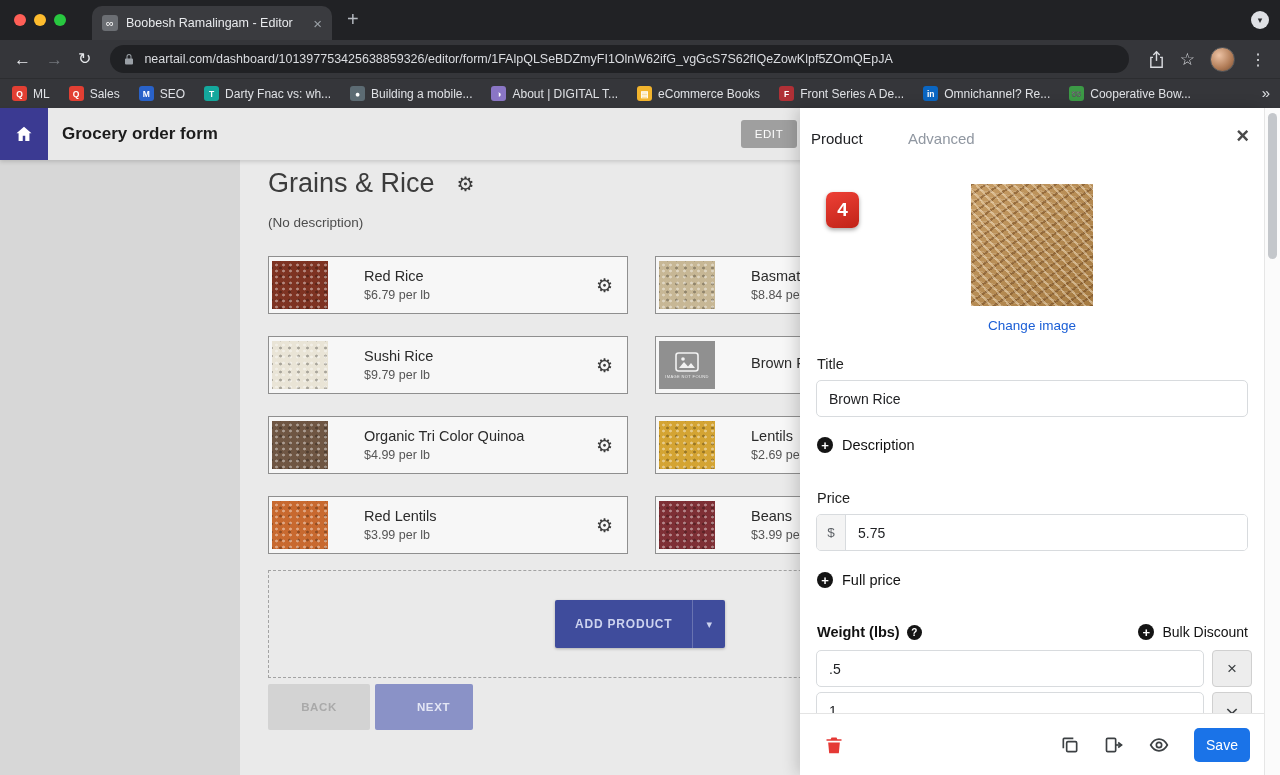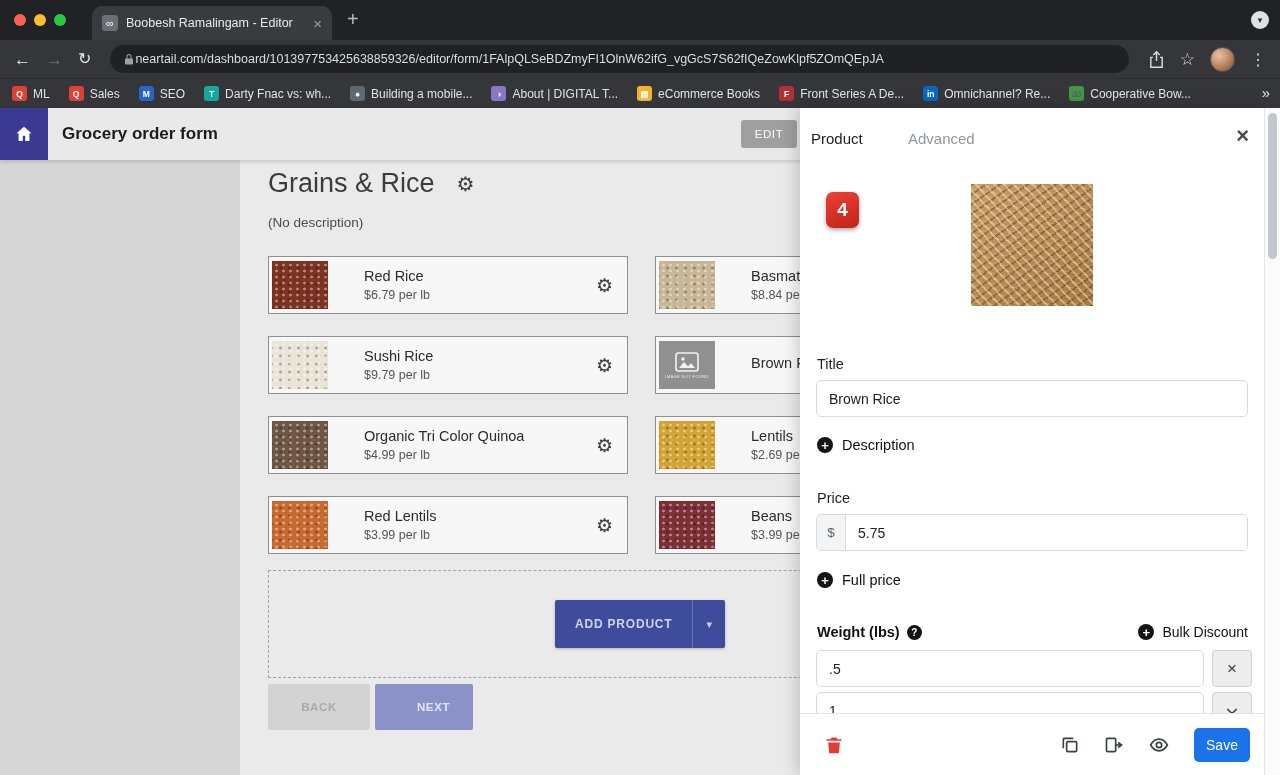--- a/index.html
+++ b/index.html
@@ -22,21 +22,21 @@
   .tabsearch { position:absolute; right:11px; top:11px; width:18px; height:18px; border-radius:50%;
     background:#dfe1e5; color:#2b2c2f; font-size:9px; display:flex; align-items:center; justify-content:center; }
 
   .toolbar { position:absolute; top:40px; left:0; right:0; height:38px; background:#35363a;
     display:flex; align-items:center; padding:0 14px; gap:15px; }
   .nav-glyph { font-size:17px; line-height:1; }
   .nav-back { color:#e8eaed; }
   .nav-fwd { color:#72767b; }
   .nav-reload { color:#e8eaed; font-size:16px; }
   .urlbar { flex:1; height:28px; background:#202124; border-radius:14px; display:flex;
-    align-items:center; padding:0 13px; margin:0 4px; overflow:hidden; }
+    align-items:center; padding:0 13px; gap:9px; margin:0 4px; overflow:hidden; }
   .url-text { color:#dadce0; font-size:12.5px; white-space:nowrap; overflow:hidden; }
   .avatar { width:25px; height:25px; border-radius:50%; flex-shrink:0;
     background:radial-gradient(circle at 35% 32%, #ecc2a4, #b07b56 60%, #6e4a33); border:1px solid #55585c; }
   .tb-icon { display:flex; align-items:center; }
   .star-icon { color:#dadce0; font-size:17px; }
   .menu-icon { color:#dadce0; font-size:16px; letter-spacing:0; }
 
   .bookmarks { position:absolute; top:78px; left:0; right:0; height:30px; background:#35363a;
     border-top:1px solid #2c2d30; display:flex; align-items:center; padding:0 30px 0 12px; gap:19px;
     overflow:hidden; }
@@ -353,20 +353,21 @@
   </div>
 </div>
 
 <aside class="panel">
   <div class="ptab product">Product</div>
   <div class="ptab advanced">Advanced</div>
   <div class="panel-close">×</div>
 
   <div class="pos-badge">4</div>
   <div class="prod-image"></div>
+  <div class="change-image">Change image</div>
 
   <label class="fld-label lbl-title">Title</label>
   <input class="txt-input title-input" value="Brown Rice" style="">
 
   <div class="add-row row-desc">
     <span class="plus-icon">+</span>
     <span>Description</span>
   </div>
 
   <label class="fld-label lbl-price">Price</label>

